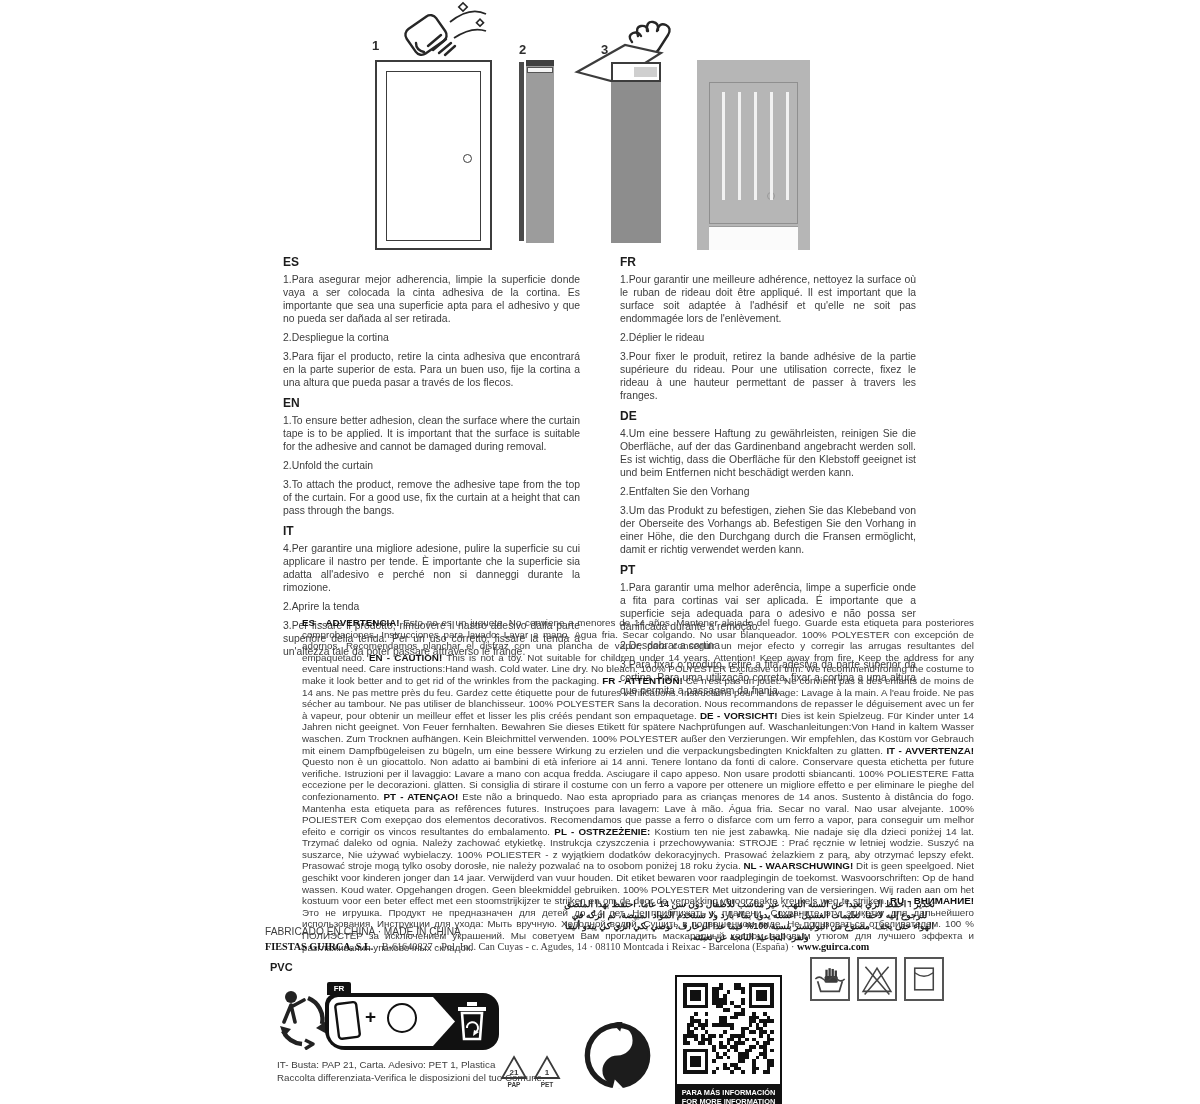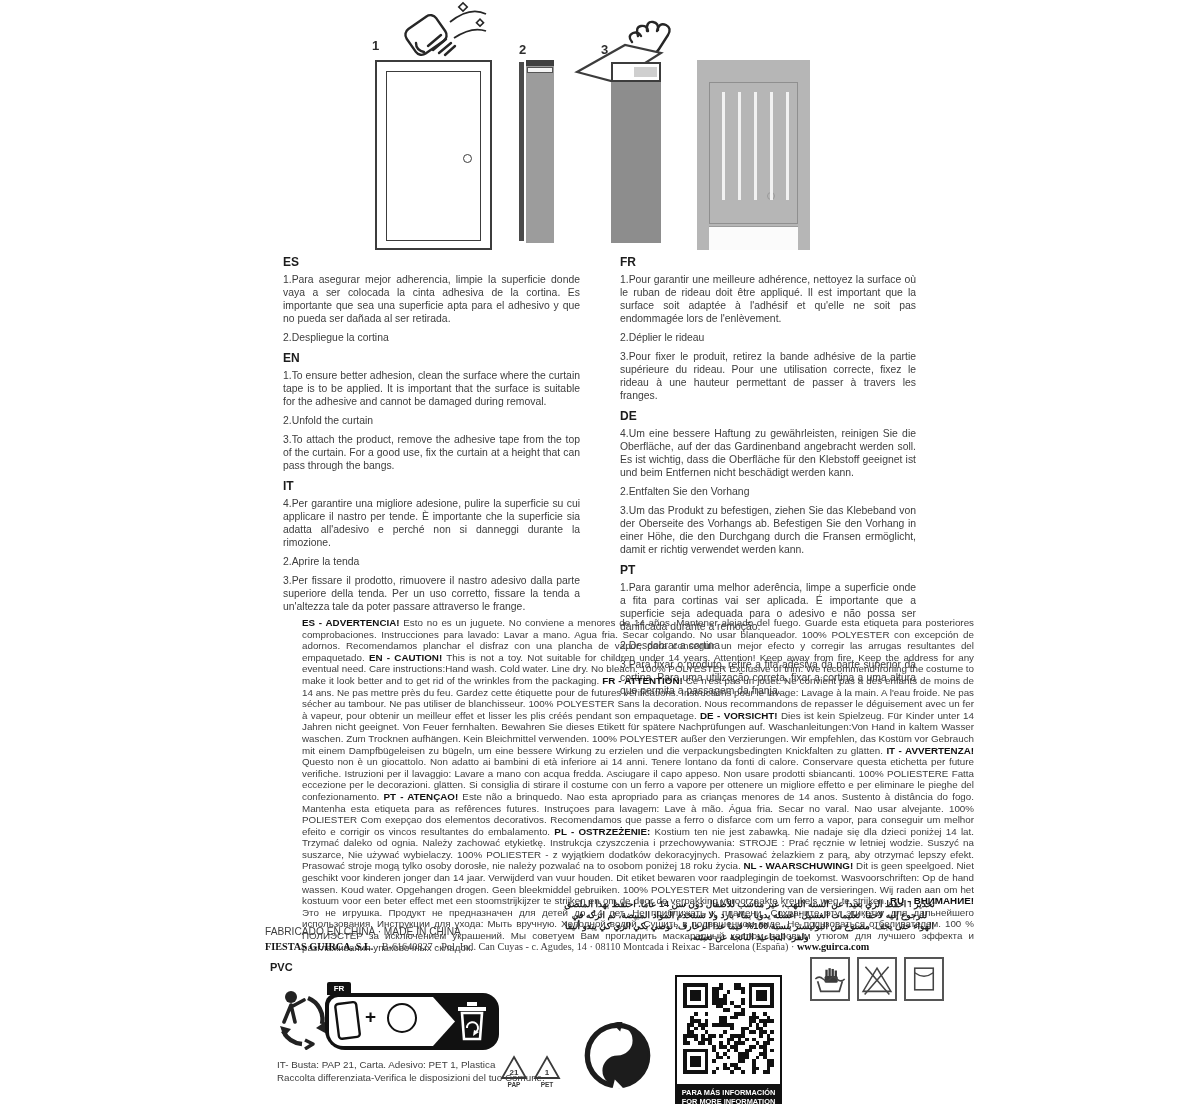--- a/index.html
+++ b/index.html
@@ -145,20 +145,21 @@
     <div class="hung-slit" style="left:57px;"></div>
     <div class="hung-slit" style="left:73px;"></div>
     <div class="hung-slit" style="left:89px;"></div>
   </div>
 
   <div class="col col-left">
     <div class="lang">
       <div class="lang-header">ES</div>
       <p>1.Para asegurar mejor adherencia, limpie la superficie donde vaya a ser colocada la cinta adhesiva de la cortina. Es importante que sea una superficie apta para el adhesivo y que no pueda ser dañada al ser retirada.</p>
       <p>2.Despliegue la cortina</p>
+      <p>3.Para fijar el producto, retire la cinta adhesiva que encontrará en la parte superior de esta. Para un buen uso, fije la cortina a una altura que pueda pasar a través de los flecos.</p>
     </div>
     <div class="lang">
       <div class="lang-header">EN</div>
       <p>1.To ensure better adhesion, clean the surface where the curtain tape is to be applied. It is important that the surface is suitable for the adhesive and cannot be damaged during removal.</p>
       <p>2.Unfold the curtain</p>
       <p>3.To attach the product, remove the adhesive tape from the top of the curtain. For a good use, fix the curtain at a height that can pass through the bangs.</p>
     </div>
     <div class="lang">
       <div class="lang-header">IT</div>
       <p>4.Per garantire una migliore adesione, pulire la superficie su cui applicare il nastro per tende. È importante che la superficie sia adatta all'adesivo e perché non si danneggi durante la rimozione.</p>

